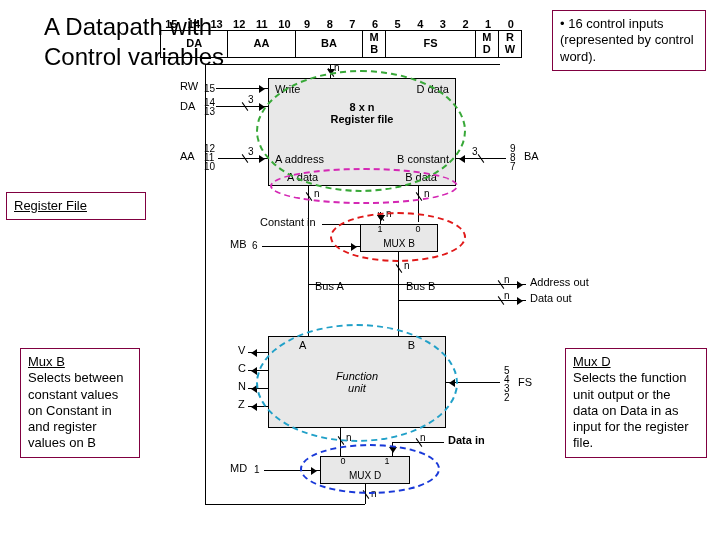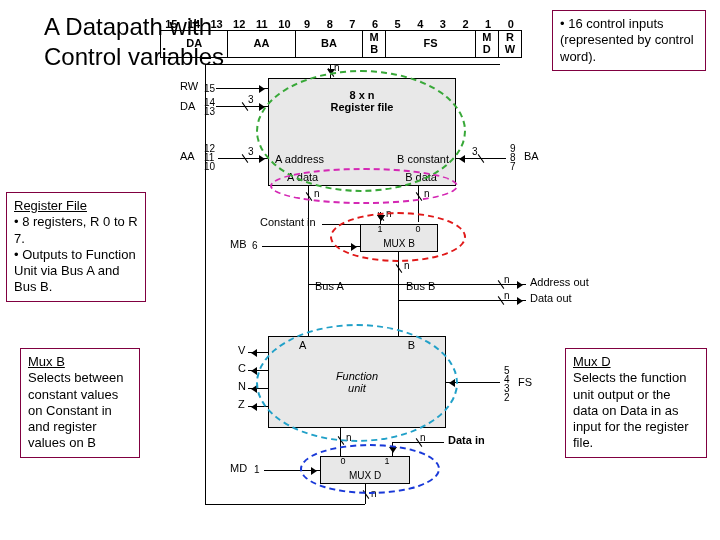--- a/index.html
+++ b/index.html
@@ -66,22 +66,20 @@
 
 <div class="title" style="white-space:pre-line;margin-left:34px;">A Datapath with
  Control variables</div>
 
 <div class="note" style="left:552px; top:10px; width:154px;">
   <span>• 16 control inputs (represented by control word).</span>
 </div>
 
 <div class="note" style="left:6px; top:192px; width:140px;">
   <span class="u">Register File</span><br>
-  <span style="white-space:pre-line;">• 8 registers, R 0 to R 7.
-• Outputs to Function Unit via Bus A and Bus B.</span>
 </div>
 
 <div class="note" style="left:20px; top:348px; width:120px;">
   <span class="u">Mux B</span><br>
   <span style="white-space:pre-line;">Selects between constant values on Constant in and register values on B</span>
 </div>
 
 <div class="note" style="left:565px; top:348px; width:142px;">
   <span class="u">Mux D</span><br>
   <span style="white-space:pre-line;">Selects the function unit output or the data on Data in as input for the register file.</span>
@@ -121,20 +119,24 @@
 </div>
 
 <div class="diagram">
 
   <div class="hline" style="left:45px; top:0px; width:295px;"></div>
   <div class="vline arrowD" style="left:170px; top:0px; height:14px;"></div>
   <div class="slash" style="left:166px; top:8px;"></div>
   <div class="smlbl" style="left:174px; top:-2px;">n</div>
 
   <div class="box" style="left:108px; top:14px; width:188px; height:108px; flex-direction:column; justify-content:flex-start; padding-top:4px;">
+    <div style="width:100%; display:flex; justify-content:space-between; padding:0 6px;">
+      <span>Write</span>
+      <span>D data</span>
+    </div>
     <div style="font-weight:bold; margin-top:6px; white-space:pre-line;">8 x n
 Register file</div>
     <div style="position:absolute; bottom:20px; left:6px;">A address</div>
     <div style="position:absolute; bottom:20px; right:6px;">B constant</div>
     <div style="position:absolute; bottom:2px; left:18px;">A data</div>
     <div style="position:absolute; bottom:2px; right:18px;">B data</div>
   </div>
 
   <div class="lbl" style="left:20px; top:16px;">RW</div>
   <div class="smlbl" style="left:44px; top:19px;">15</div>

